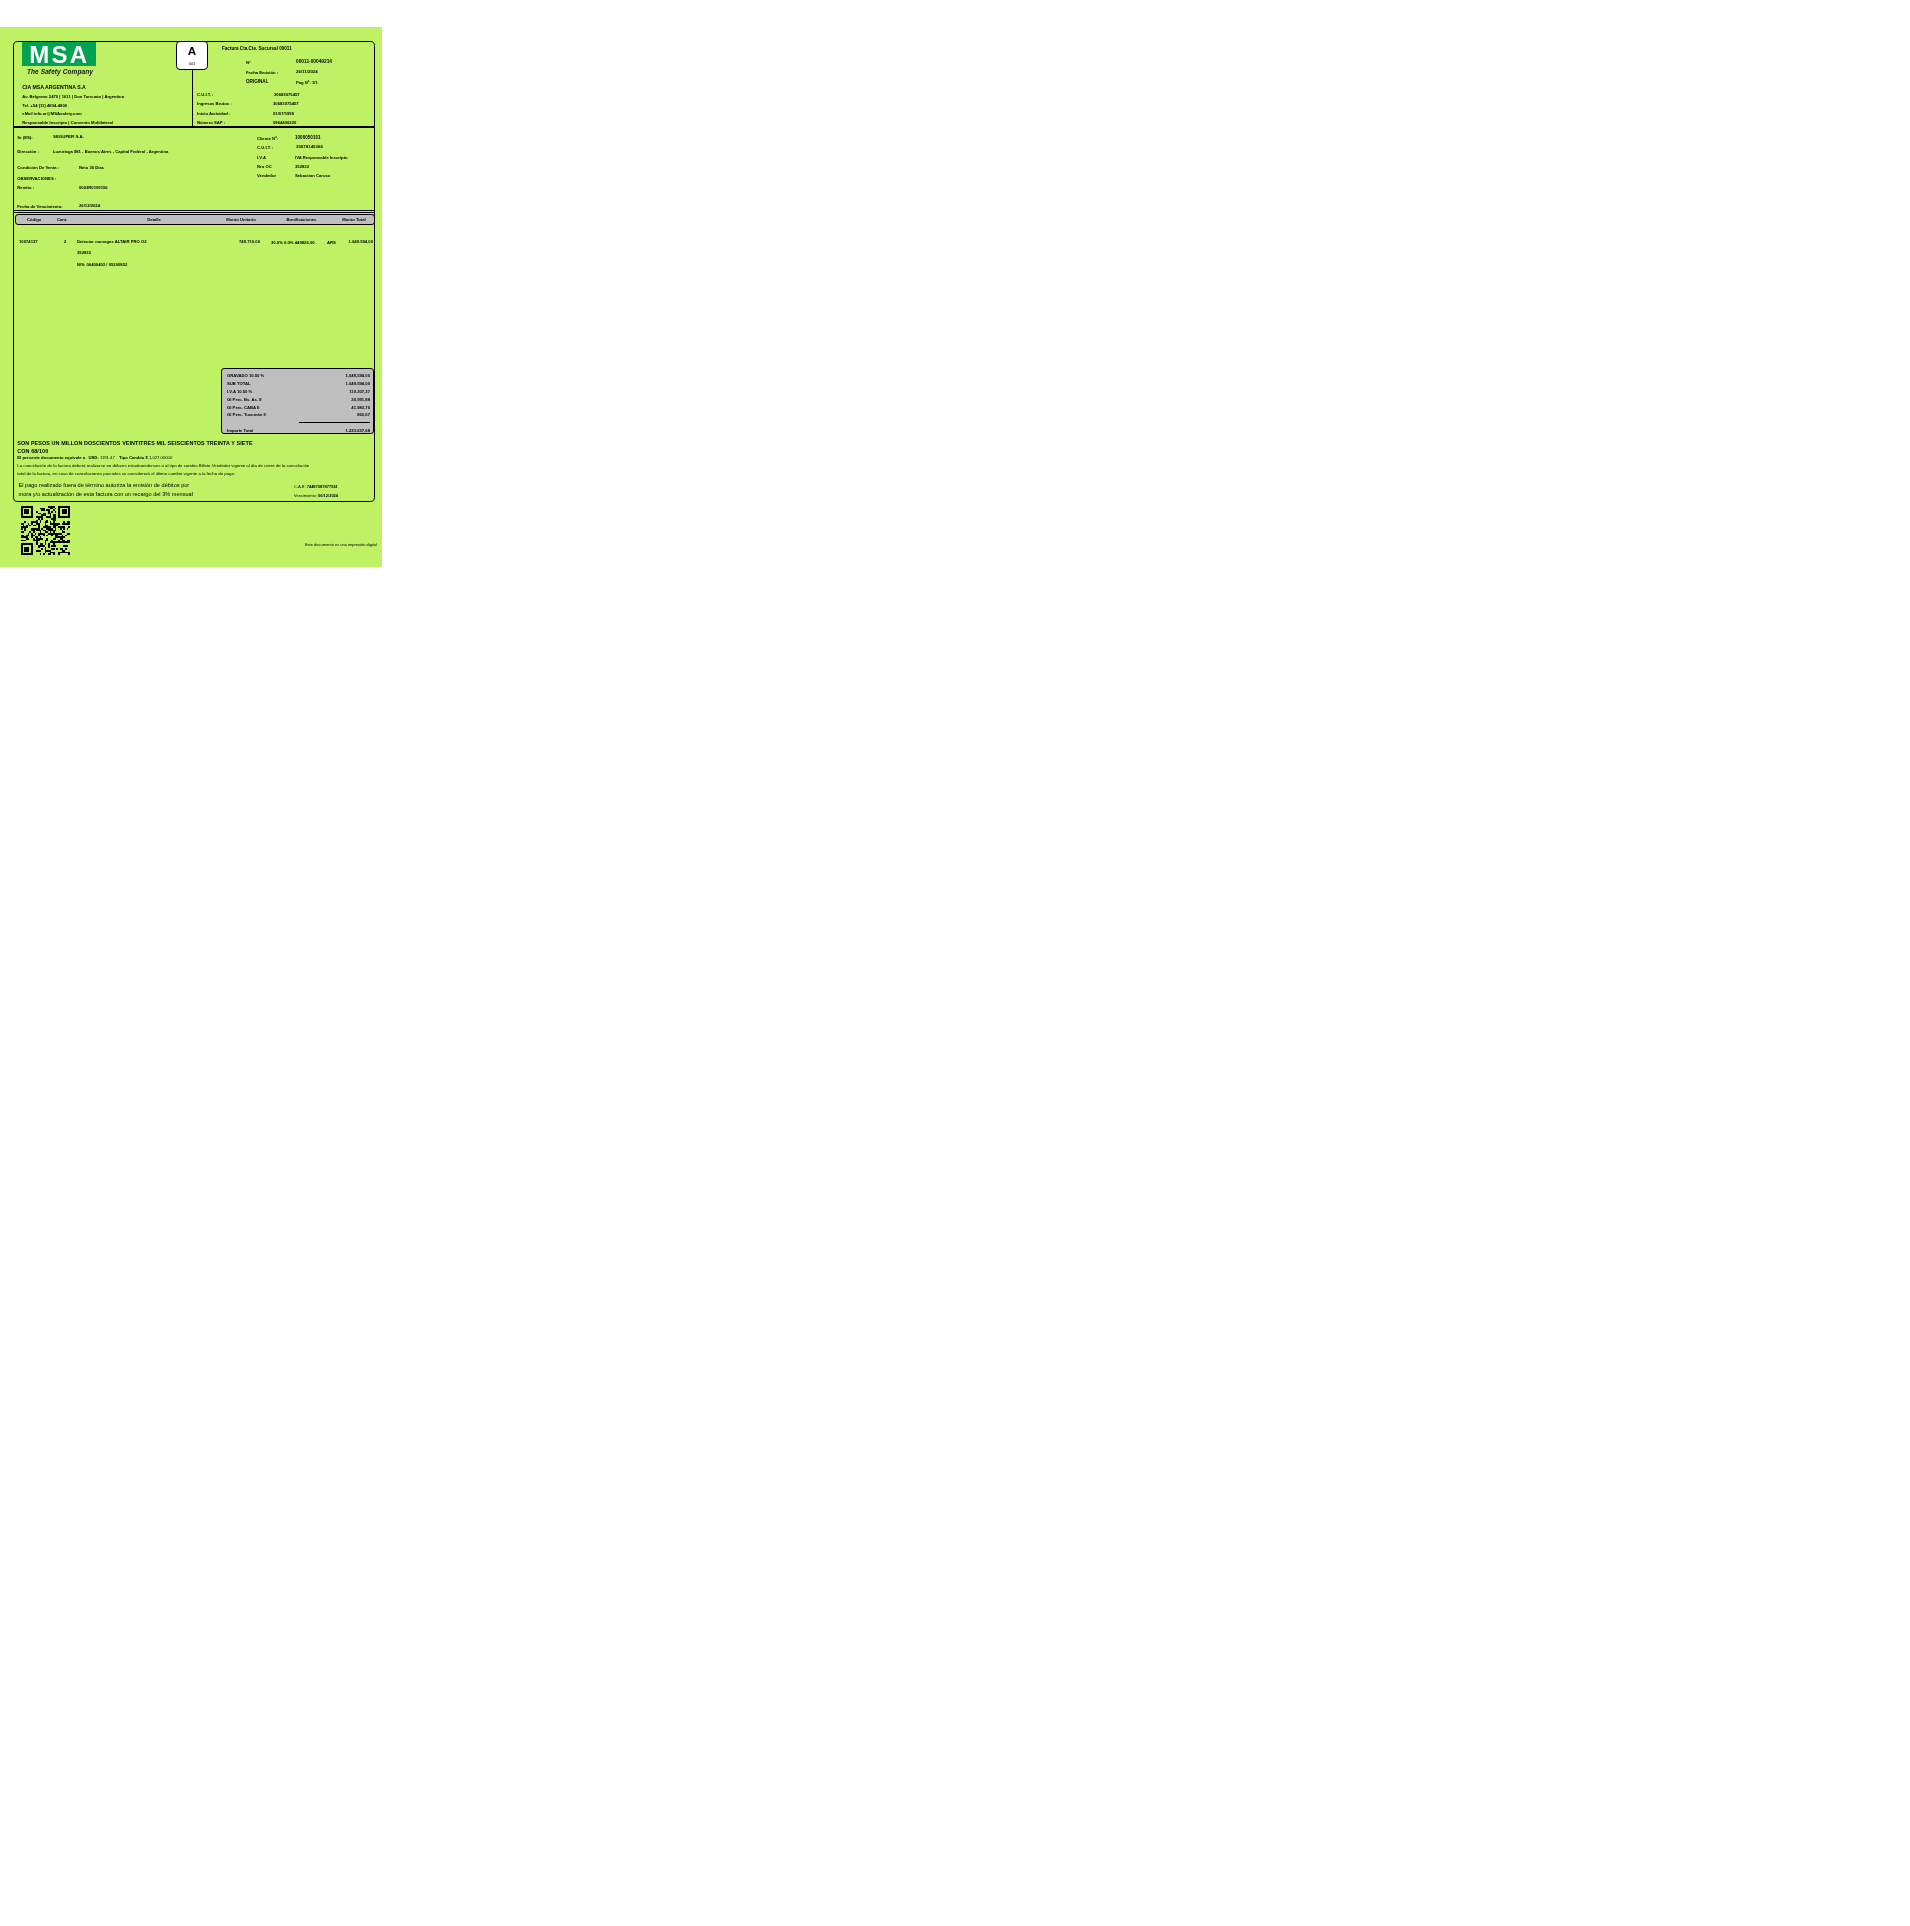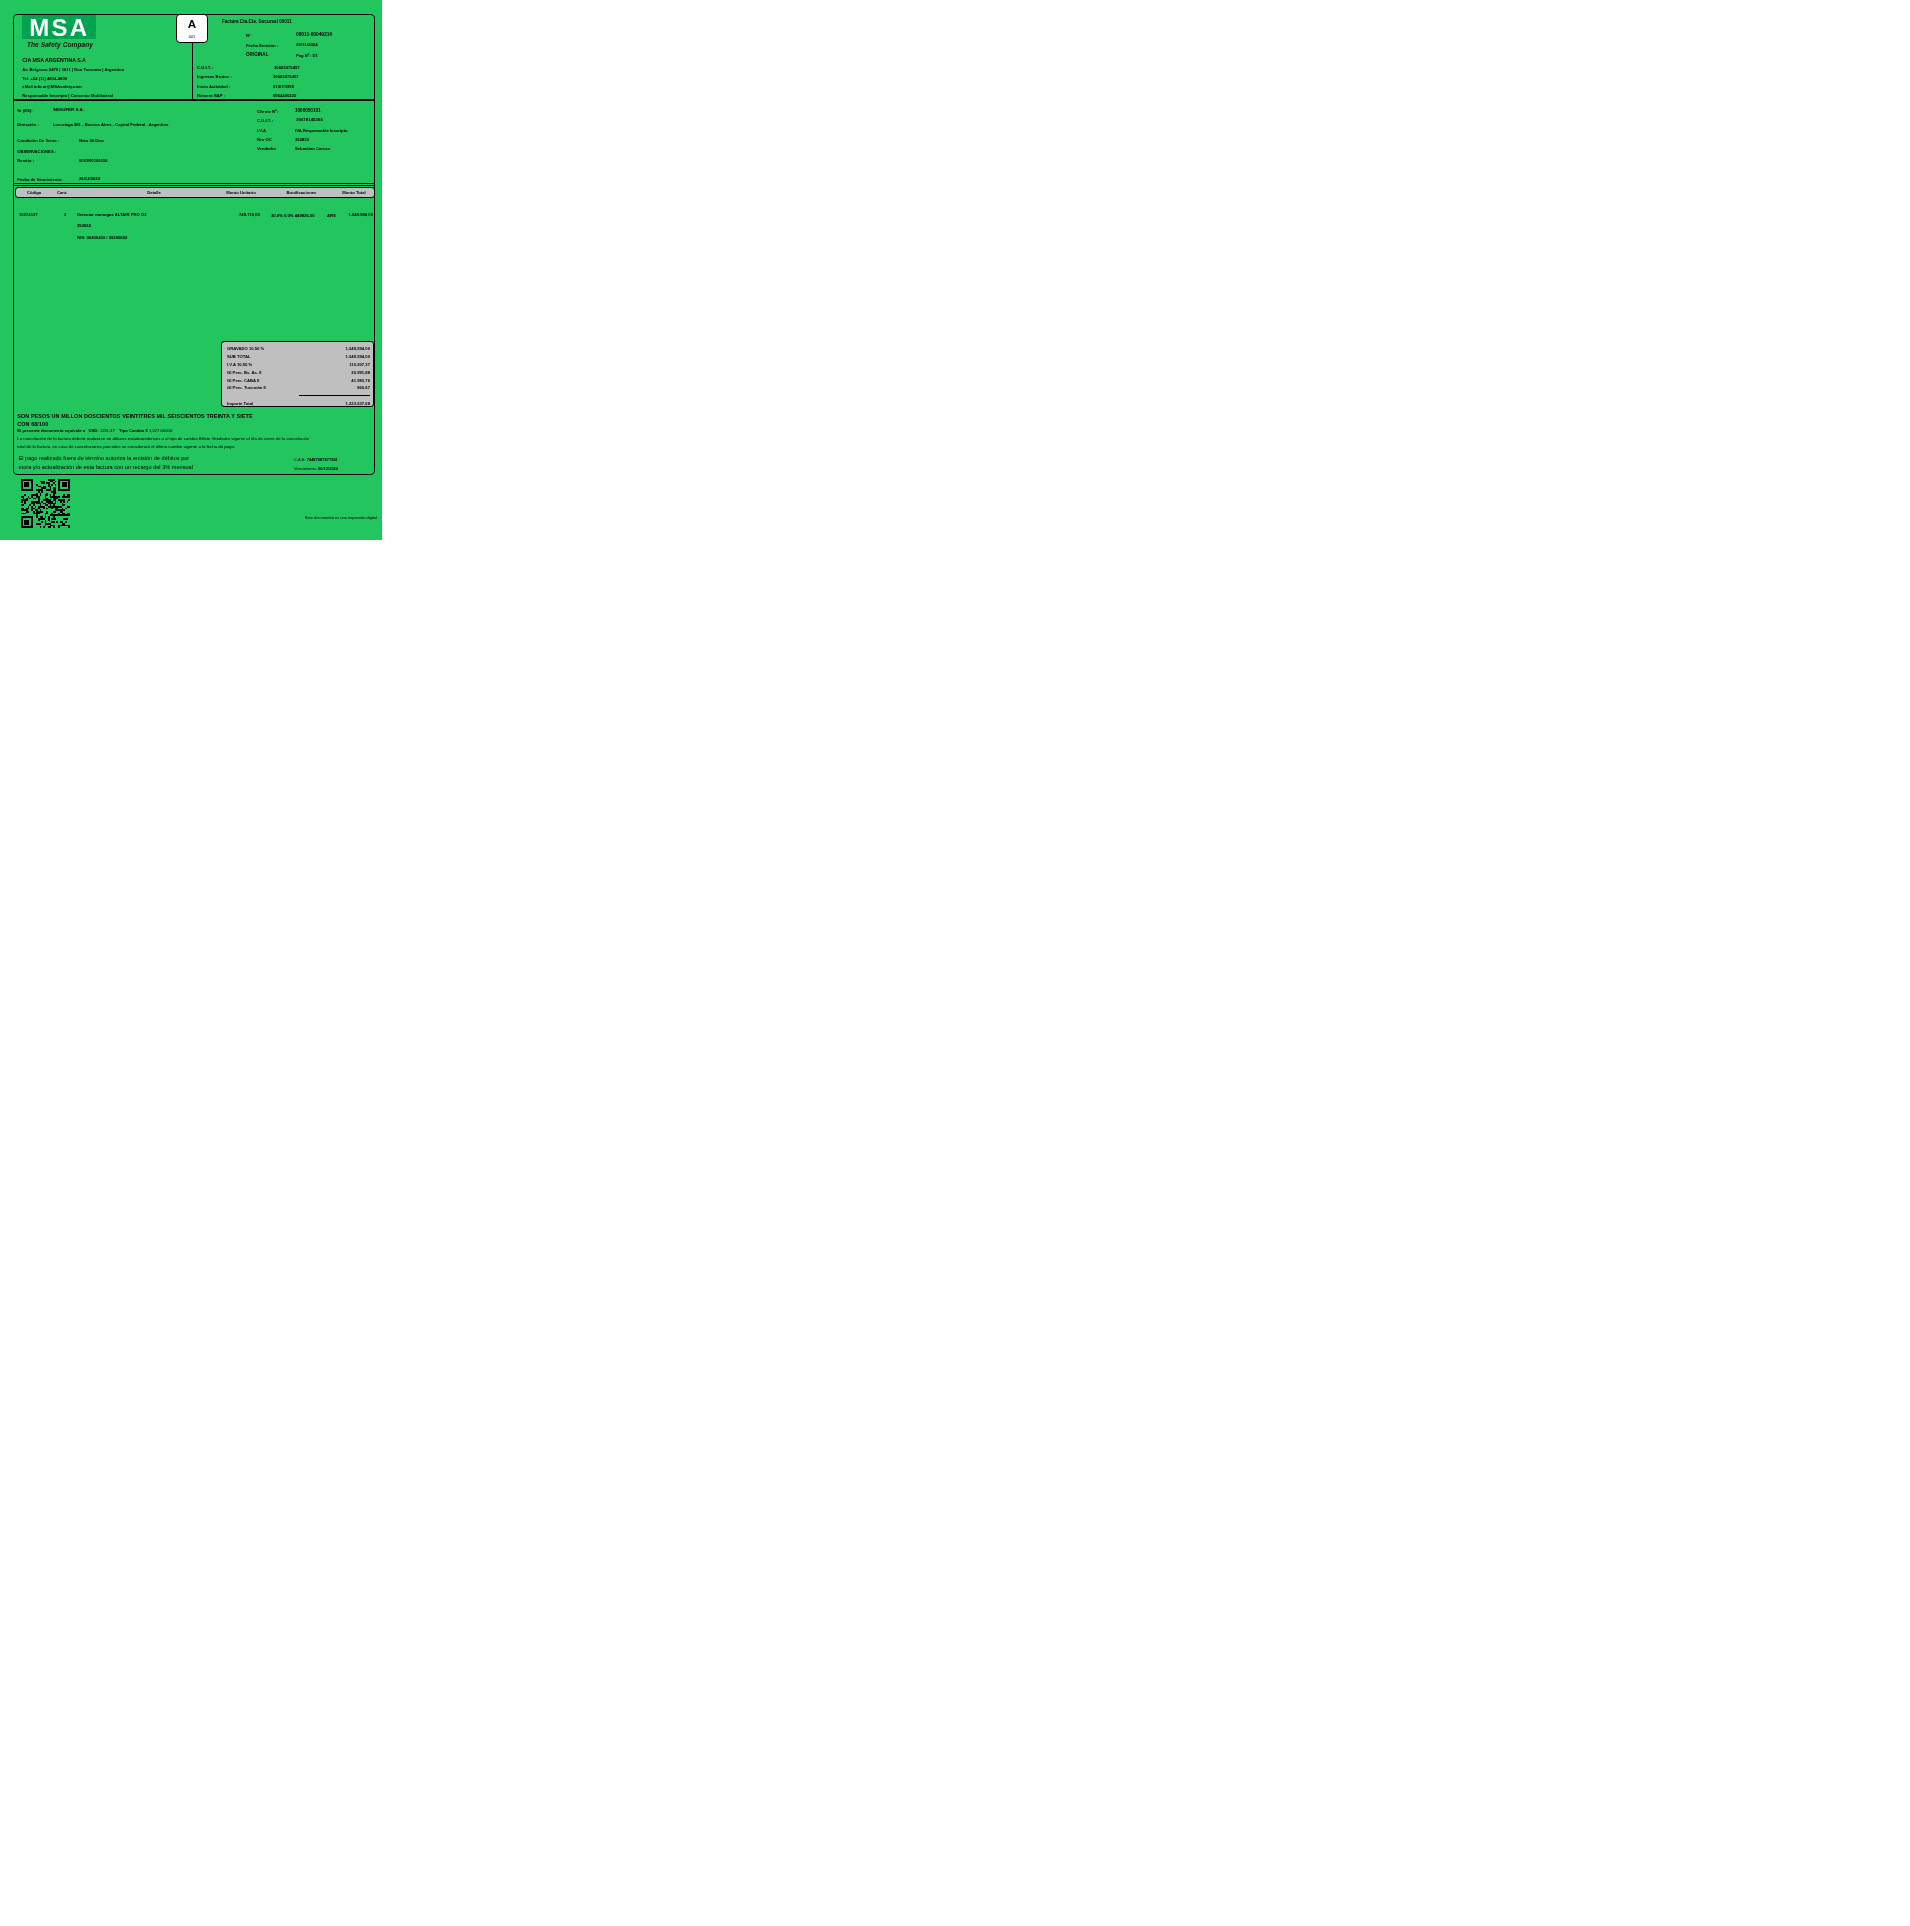--- a/index.html
+++ b/index.html
@@ -9,22 +9,23 @@
   *{margin:0;padding:0;box-sizing:border-box;}
   body{
     background:#ffffff;
     font-family:"Liberation Sans", sans-serif;
     color:#000;
     -webkit-font-smoothing:antialiased;
   }
   .page{
     position:relative;
     width:382px;height:540px;
-    background:#22c55e;
+    background:#bef264;
     overflow:hidden;
+    margin-top:27px;
   }
   .abs{position:absolute;white-space:nowrap;}
   .b{font-weight:bold;}
   .outer-border{
     position:absolute;left:13px;top:14px;width:362px;height:461px;
     border:1.2px solid #000;border-radius:4.6px;
   }
   .hline{position:absolute;background:#000;}
   .vline{position:absolute;background:#000;}
 

